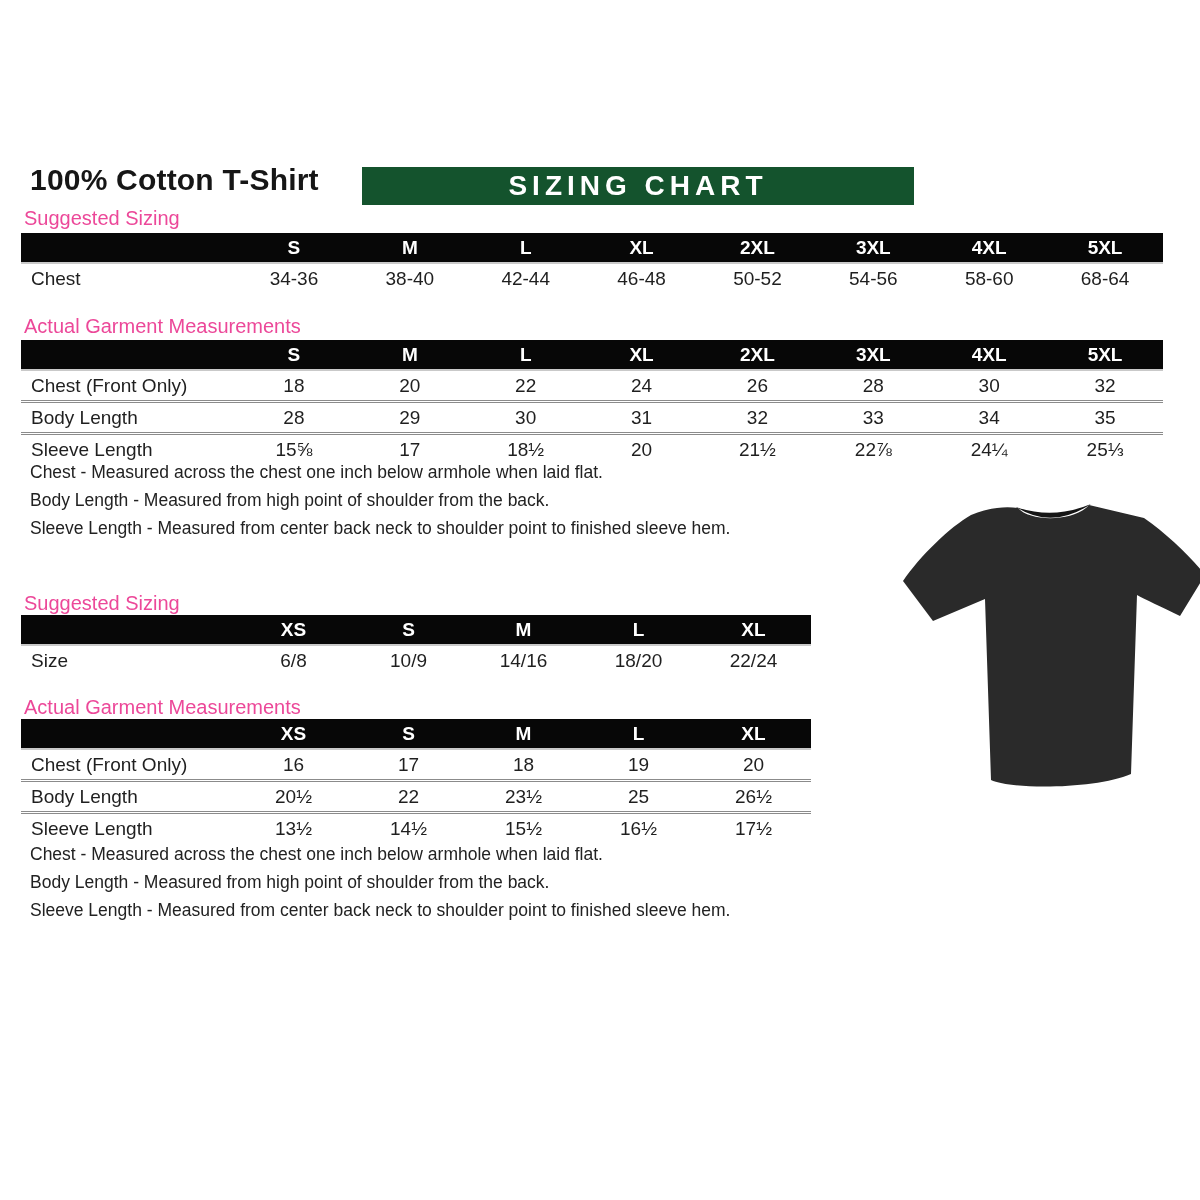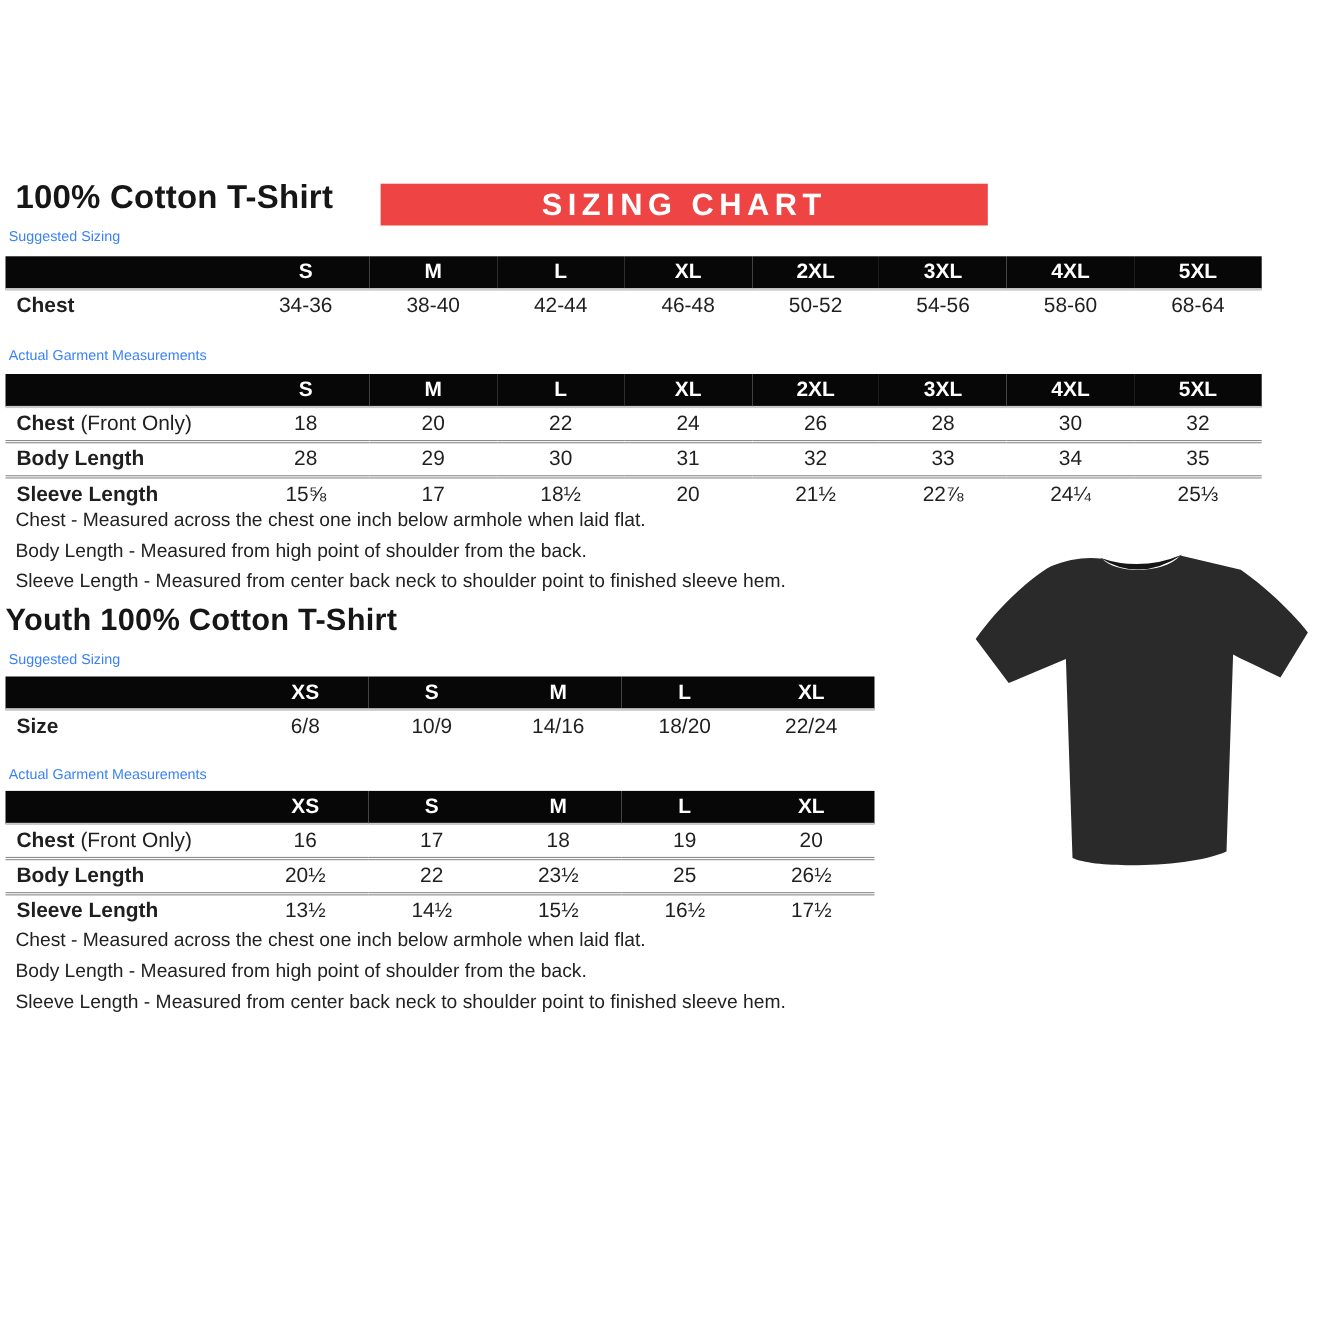--- a/index.html
+++ b/index.html
@@ -1,50 +1,50 @@
 <!DOCTYPE html>
 <html><head>
 <meta charset="utf-8">
 <style>
   html,body{margin:0;padding:0;}
   body{
     width:1200px;height:1200px;background:#ffffff;
     font-family:"Liberation Sans",sans-serif;color:#1c1c1c;
     position:relative;overflow:hidden;
   }
-  .canvas{position:absolute;left:0;top:0;width:1176px;height:1200px;}
+  .canvas{position:absolute;left:16px;top:0;width:1176px;height:1200px;}
 
   .page-title{
     position:absolute;left:14px;top:163px;
     font-size:30px;font-weight:bold;letter-spacing:.2px;color:#161616;
   }
   .banner{
     position:absolute;left:346px;top:167px;width:552px;height:38px;
-    background:#ef4444;display:flex;align-items:center;justify-content:center;
+    background:#14532d;display:flex;align-items:center;justify-content:center;
   }
   .banner span{color:#ffffff;font-weight:bold;font-size:28px;letter-spacing:5px;}
 
-  .sec-label{position:absolute;left:8px;font-size:13px;color:#3b82f6;}
+  .sec-label{position:absolute;left:8px;font-size:20px;color:#ec4899;}
   .pos-sl1{top:207px;}
   .pos-al1{top:315px;}
   .pos-sl2{top:592px;}
   .pos-al2{top:696px;}
 
   table.tbl{
     position:absolute;border-collapse:collapse;table-layout:fixed;
     font-size:19px;color:#1f1f1f;
   }
   table.tbl th{
     background:#070707;color:#ffffff;font-weight:bold;
     height:29px;text-align:center;padding:0;
     border-bottom:2px solid #c9c9c9;font-size:19px;
   }
   table.tbl td{height:29px;text-align:center;padding:0;}
   table.tbl .lbl{text-align:left;padding-left:10px;width:205px;}
-  table.tbl .b{font-weight:bold;}
+  table.tbl .b{font-weight:normal;}
   tr.rule td{border-top:3px double #8b8b8b;}
 
   .pos-t1{left:5px;top:233px;width:1142px;}
   .pos-t2{left:5px;top:340px;width:1142px;}
   .pos-t3{left:5px;top:615px;width:790px;}
   .pos-t4{left:5px;top:719px;width:790px;}
 
   .notes{position:absolute;left:14px;font-size:17.5px;line-height:28px;color:#222;}
   .pos-n1{top:458px;}
   .pos-n2{top:840px;}
@@ -150,21 +150,20 @@
       </tr>
     </tbody>
   </table>
 
   <div class="notes pos-n1">
     <div>Chest - Measured across the chest one inch below armhole when laid flat.</div>
     <div>Body Length - Measured from high point of shoulder from the back.</div>
     <div>Sleeve Length - Measured from center back neck to shoulder point to finished sleeve hem.</div>
   </div>
 
-  <div class="youth-title">Youth 100% Cotton T-Shirt</div>
 
   <div class="sec-label pos-sl2">Suggested Sizing</div>
 
   <table class="tbl pos-t3">
     <thead>
       <tr>
         <th class="lbl"></th>
         <th>XS</th>
         <th>S</th>
         <th>M</th>

